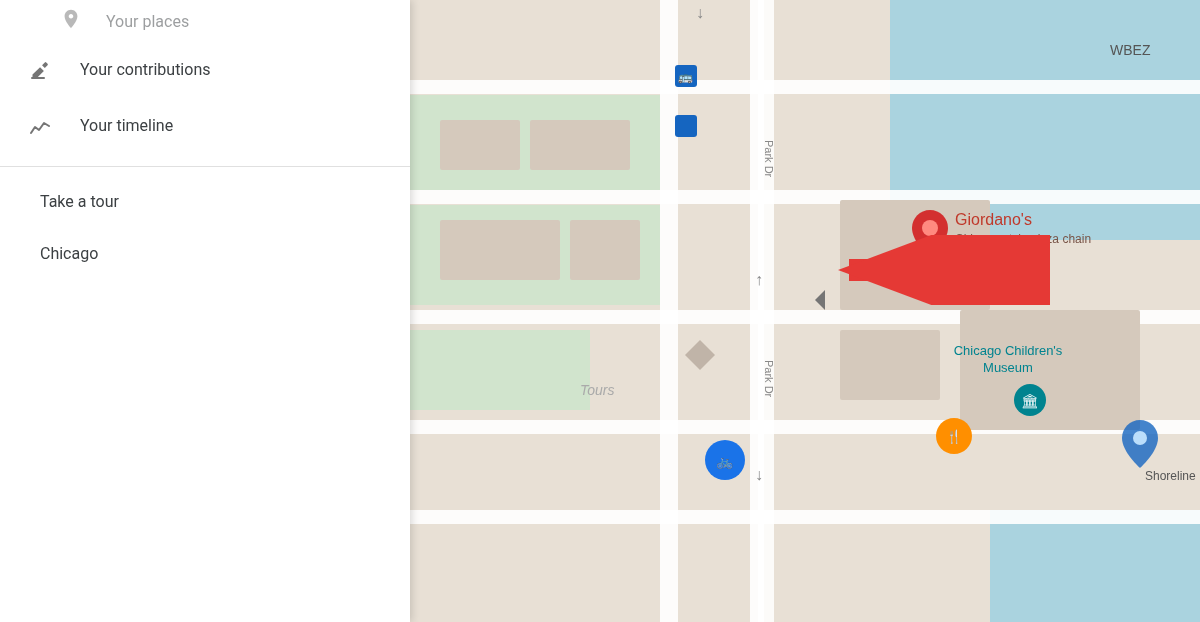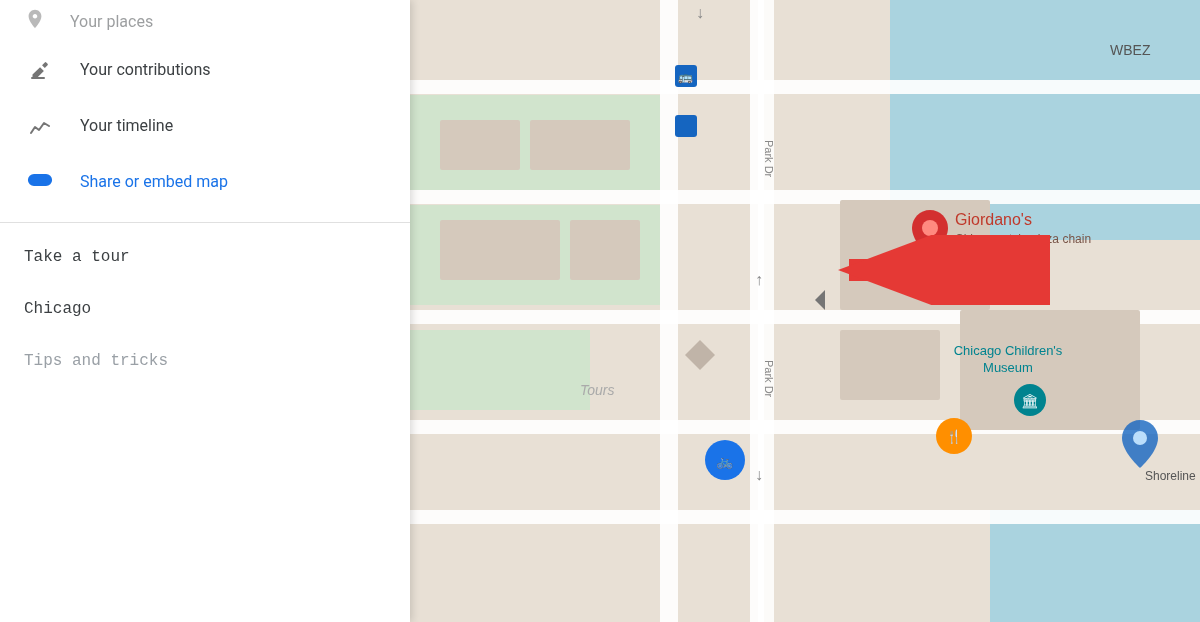--- a/index.html
+++ b/index.html
@@ -50,22 +50,21 @@
     }
 
     .menu-item.active .icon-wrap svg path,
     .menu-item.active .icon-wrap svg rect,
     .menu-item.active .icon-wrap svg circle {
       fill: #1a73e8;
     }
 
     
     .bottom-section {
-      padding: 8px 0;
-      font-family: Liberation Mono, monospace;
+      padding: 8px 16px;
     }
 
     .bottom-item {
       display: flex;
       align-items: center;
       padding: 14px 24px;
       cursor: pointer;
       min-height: 52px;
     }
 
@@ -101,20 +100,21 @@
       z-index: 20;
     }
 
     
     .top-partial {
       padding: 8px 24px 4px 24px;
       display: flex;
       align-items: center;
       gap: 24px;
       opacity: 0.5;
+      margin-left: 36px;
     }
 
     .top-partial .label {
       font-size: 16px;
       color: #3c4043;
     }
   </style>
 </head>
 <body>
 
@@ -144,41 +144,29 @@
     <div class="menu-item">
       <div class="icon-wrap">
         <svg width="24" height="24" viewBox="0 0 24 24">
           <polyline points="3,17 7,11 11,14 16,7 21,10" fill="none" stroke="#757575" stroke-width="2" stroke-linecap="round" stroke-linejoin="round"></polyline>
         </svg>
       </div>
       <span class="label">Your timeline</span>
     </div>
 
 
-    <div class="menu-item active">
-      <div class="icon-wrap">
-        <svg width="26" height="16" viewBox="0 0 26 16">
-          <path d="M8 8a5 5 0 005 5h6a5 5 0 000-10H13a5 5 0 00-4.9 4" fill="none" stroke="#1a73e8" stroke-width="2.2" stroke-linecap="round"></path>
-          <path d="M18 8a5 5 0 00-5-5H7a5 5 0 000 10h6a5 5 0 004.9-4" fill="none" stroke="#1a73e8" stroke-width="2.2" stroke-linecap="round"></path>
-        </svg>
-      </div>
-      <span class="label">Share or embed map</span>
-    </div>
 
   </div>
 
   <div class="bottom-section">
     <div class="bottom-item">
       <span class="label">Take a tour</span>
     </div>
     <div class="bottom-item">
       <span class="label">Chicago</span>
-    </div>
-    <div class="bottom-item muted">
-      <span class="label">Tips and tricks</span>
     </div>
   </div>
 </div>
 
 <div class="map-area">
   <svg class="map-svg" viewBox="0 0 790 622" xmlns="http://www.w3.org/2000/svg">
 
     <rect width="790" height="622" fill="#e8e0d5"></rect>
 
     <rect x="480" y="0" width="310" height="240" fill="#aad3df"></rect>

